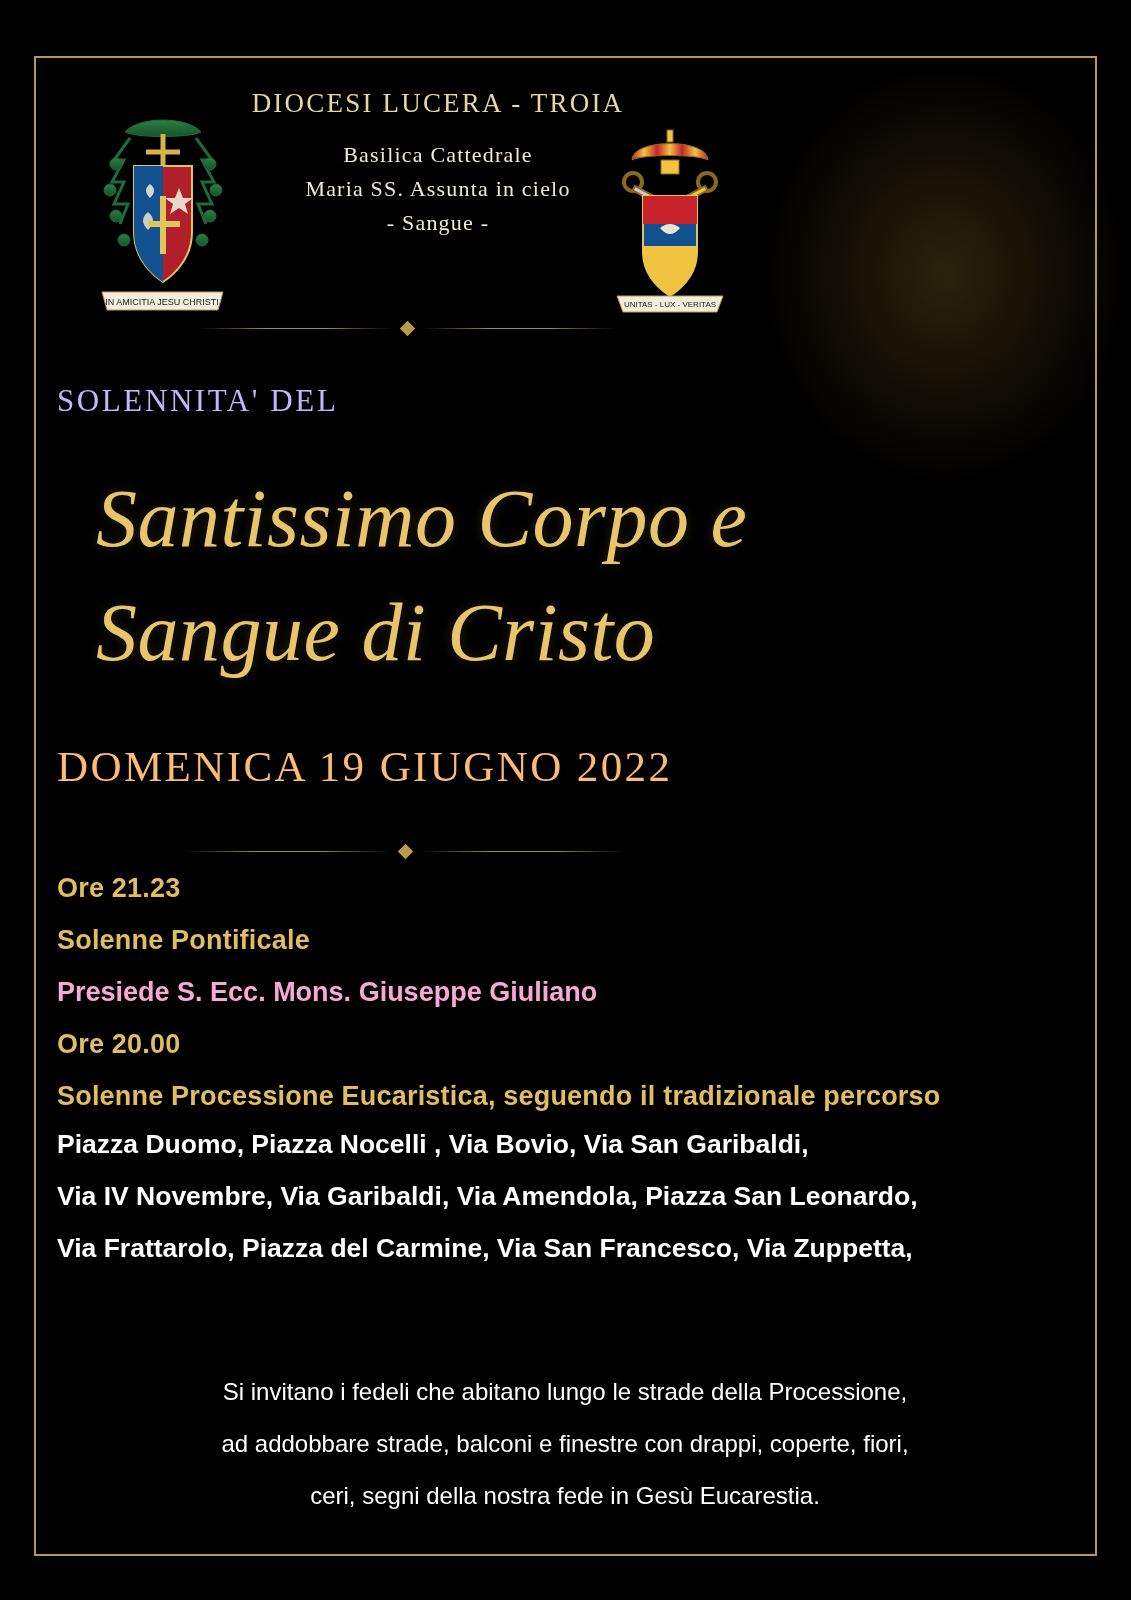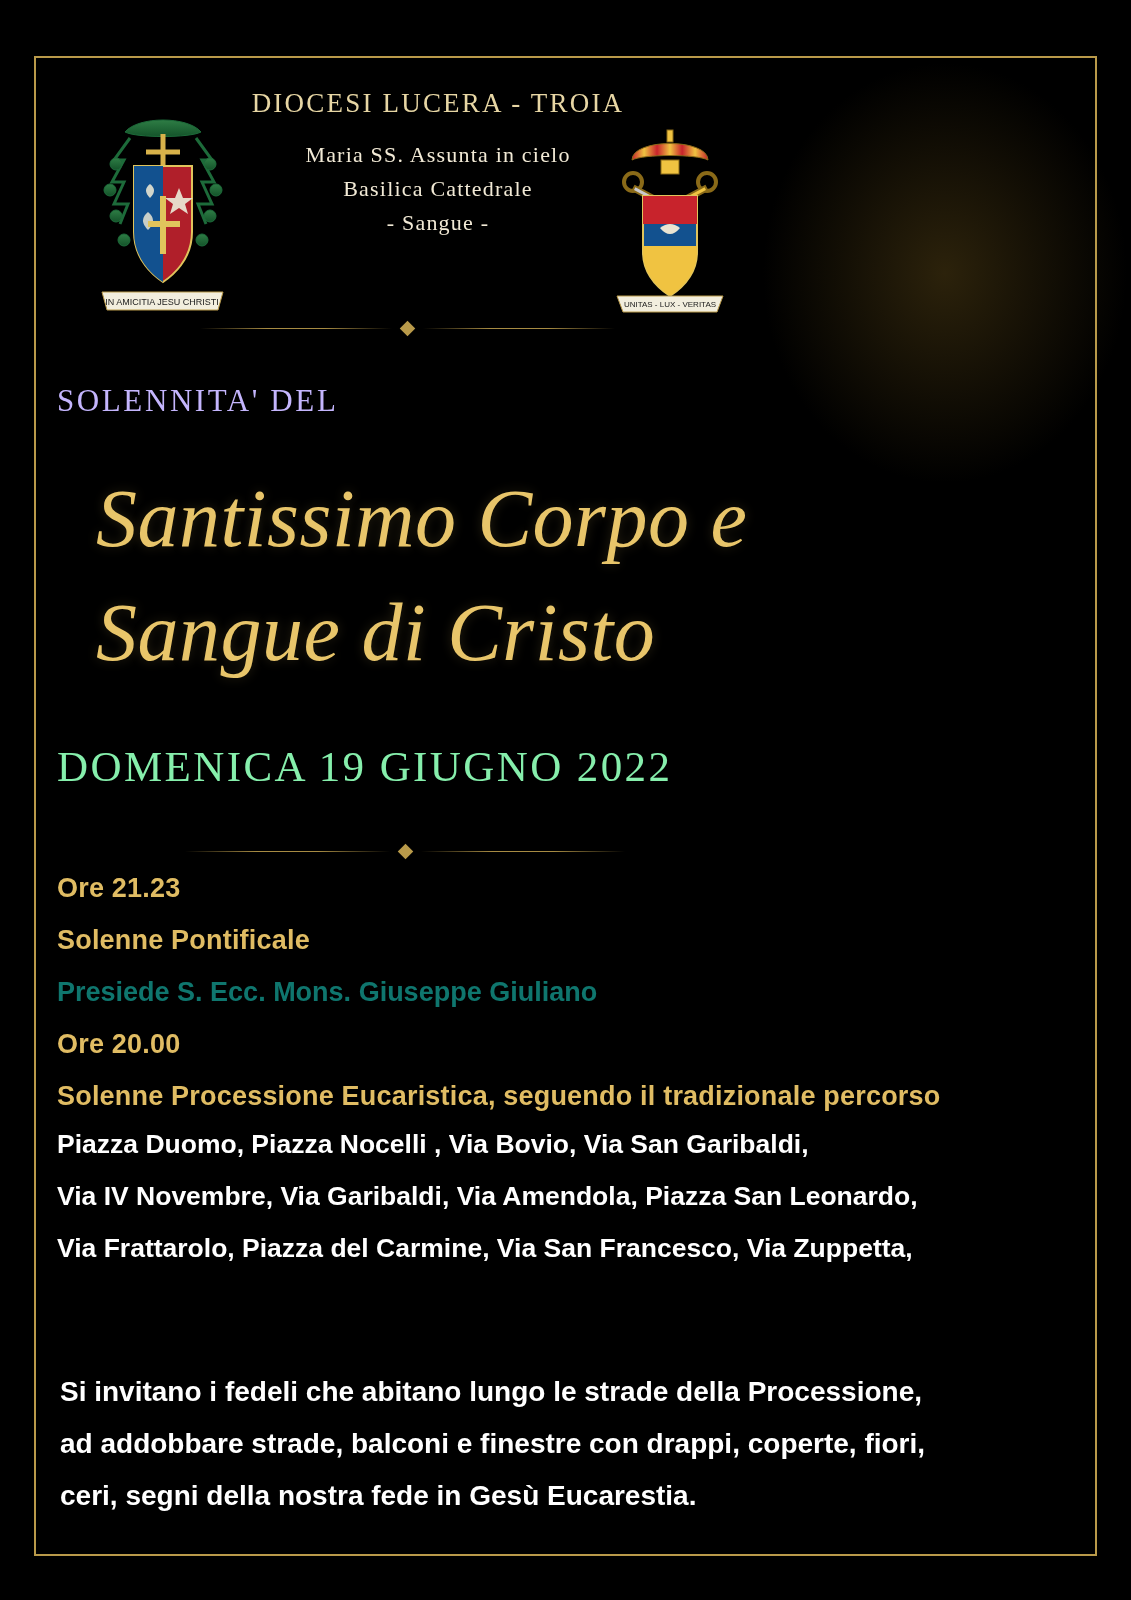--- a/index.html
+++ b/index.html
@@ -136,42 +136,42 @@
     line-height: 114px;
     letter-spacing: 0.5px;
     text-shadow: 0 0 12px rgba(232,197,106,0.18);
     margin-left: 44px;
   }
   .maintitle .l2 { display: block; }
   .dateline {
     position: absolute;
     left: 57px;
     top: 742px;
-    color: #86efac;
+    color: #fdba74;
     font-family: "Liberation Serif", serif;
     font-size: 43px;
     letter-spacing: 2.4px;
   }
 
   
   .program {
     position: absolute;
     left: 57px;
     top: 862px;
     width: 1010px;
   }
   .program .gold {
     color: #e0bc63;
     font-size: 27px;
     font-weight: bold;
     line-height: 52px;
     letter-spacing: 0.2px;
   }
   .program .white {
-    color: #0f766e;
+    color: #f9a8d4;
     font-size: 27px;
     font-weight: bold;
     line-height: 52px;
   }
   .route {
     position: absolute;
     left: 57px;
     top: 1118px;
     width: 1020px;
     color: #ffffff;
@@ -179,24 +179,24 @@
     font-weight: bold;
     line-height: 52px;
   }
   .route div { white-space: nowrap; }
 
   .footnote {
     position: absolute;
     left: 60px;
     top: 1366px;
     width: 1010px;
-    text-align: left;
+    text-align: center;
     color: #ffffff;
-    font-size: 28px;
-    font-weight: bold;
+    font-size: 24px;
+    font-weight: normal;
     line-height: 52px;
   }
 </style>
 </head>
 <body>
 
 <div id="poster">
 
   <div class="monstrance-photo">
     <div class="bg"></div>
@@ -397,22 +397,22 @@
         <path d="M38 130 L92 130 L92 136 C92 160 74 174 65 180 C56 174 38 160 38 136 Z" fill="#f0c341"></path>
         <path d="M55 112 q10 -8 20 0 q-10 12 -20 0 Z" fill="#e9e4d2"></path>
 
         <path d="M12 180 L118 180 L112 196 L18 196 Z" fill="#f2eede" stroke="#b99a4a"></path>
         <text x="65" y="191" font-family="Liberation Sans, sans-serif" font-size="8" text-anchor="middle" fill="#1a1a1a">UNITAS - LUX - VERITAS</text>
       </svg>
     </div>
 
     <div class="diocese">DIOCESI LUCERA - TROIA</div>
     <div class="basilica">
+      <div>Basilica Cattedrale</div>
       <div>Maria SS. Assunta in cielo</div>
-      <div>Basilica Cattedrale</div>
       <div>- Sangue -</div>
     </div>
   </div>
 
   <div class="divider" id="divider-top">
     <span class="line"></span>
     <span class="diamond"></span>
     <span class="line"></span>
   </div>
 

